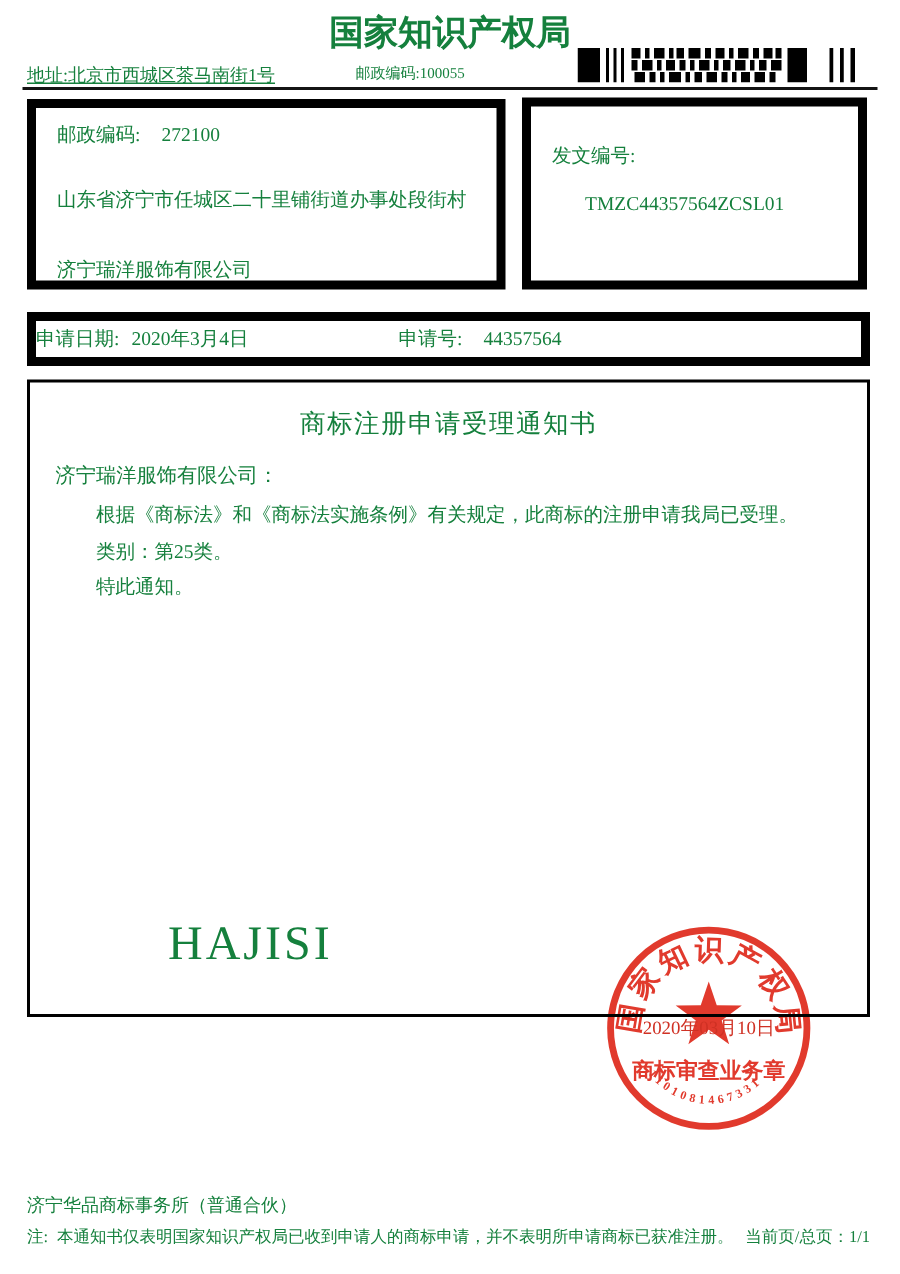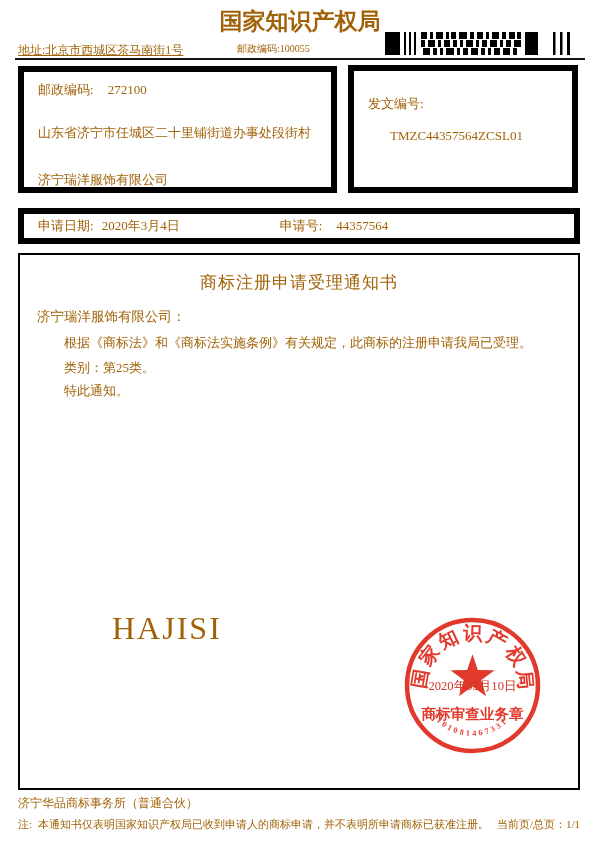--- a/index.html
+++ b/index.html
@@ -1,19 +1,19 @@
 <!DOCTYPE html>
 <html><head>
 <meta charset="utf-8">
 <style>
   * { margin:0; padding:0; box-sizing:border-box; }
   html,body { background:#fff; }
   .page {
     position:relative; width:600px; height:849px; background:#fff;
-    font-family:"Liberation Serif","DejaVu Serif",serif; color:#a16207;
+    font-family:"Liberation Serif","DejaVu Serif",serif; color:#15803d;
     overflow:hidden;
   }
   .abs { position:absolute; }
 
   .org-title { top:6px; left:0; width:100%; text-align:center;
     font-size:23px; font-weight:bold; letter-spacing:0px; }
 
   .addr-line   { top:42px; left:18px; font-size:12px;text-decoration:underline; }
   .postal-line { top:42px; left:237px; font-size:10px; }
   .barcode     { top:32px; left:385px; width:185px; height:23px; }
@@ -28,26 +28,26 @@
   .rcp-postal .val { margin-left:14px; }
   .rcp-address { top:52px; }
   .rcp-company { top:99px; }
 
   .dispatch-box { top:65px; left:348px; width:230px; height:128px; }
   .dsp-label  { position:absolute; top:24px; left:14px; font-size:13px; }
   .dsp-number { position:absolute; top:57px; left:36px; font-size:13px; }
 
   .app-row { top:208px; left:18px; width:562px; height:36px;
     display:flex; align-items:center; font-size:13px; }
-  .app-date-label { margin-left:14px; }
+  .app-date-label { }
   .app-date-value { margin-left:8px; }
   .app-no-label   { margin-left:100px; }
   .app-no-value   { margin-left:14px; }
 
-  .main-box { top:253px; left:18px; width:562px; height:537px; border-width:2.5px; }
+  .main-box { top:253px; left:18px; width:562px; height:425px; border-width:2.5px; }
   .notice-title { position:absolute; top:16px; left:0; width:100%;
     text-align:center; font-size:17px; letter-spacing:1px; }
   .addressee { position:absolute; top:53px; left:17px; font-size:13.5px; }
   .body-p1   { position:absolute; top:79px;  left:44px; font-size:13px; white-space:nowrap; }
   .body-p2   { position:absolute; top:104px; left:44px; font-size:13px; }
   .body-p3   { position:absolute; top:127px; left:44px; font-size:13px; }
   .trademark { position:absolute; top:355px; left:92px; font-size:32px;
     letter-spacing:2px; font-weight:normal; }
   .seal { position:absolute; top:360px; left:382px; width:141px; height:141px;
     opacity:.93; mix-blend-mode:multiply; }

